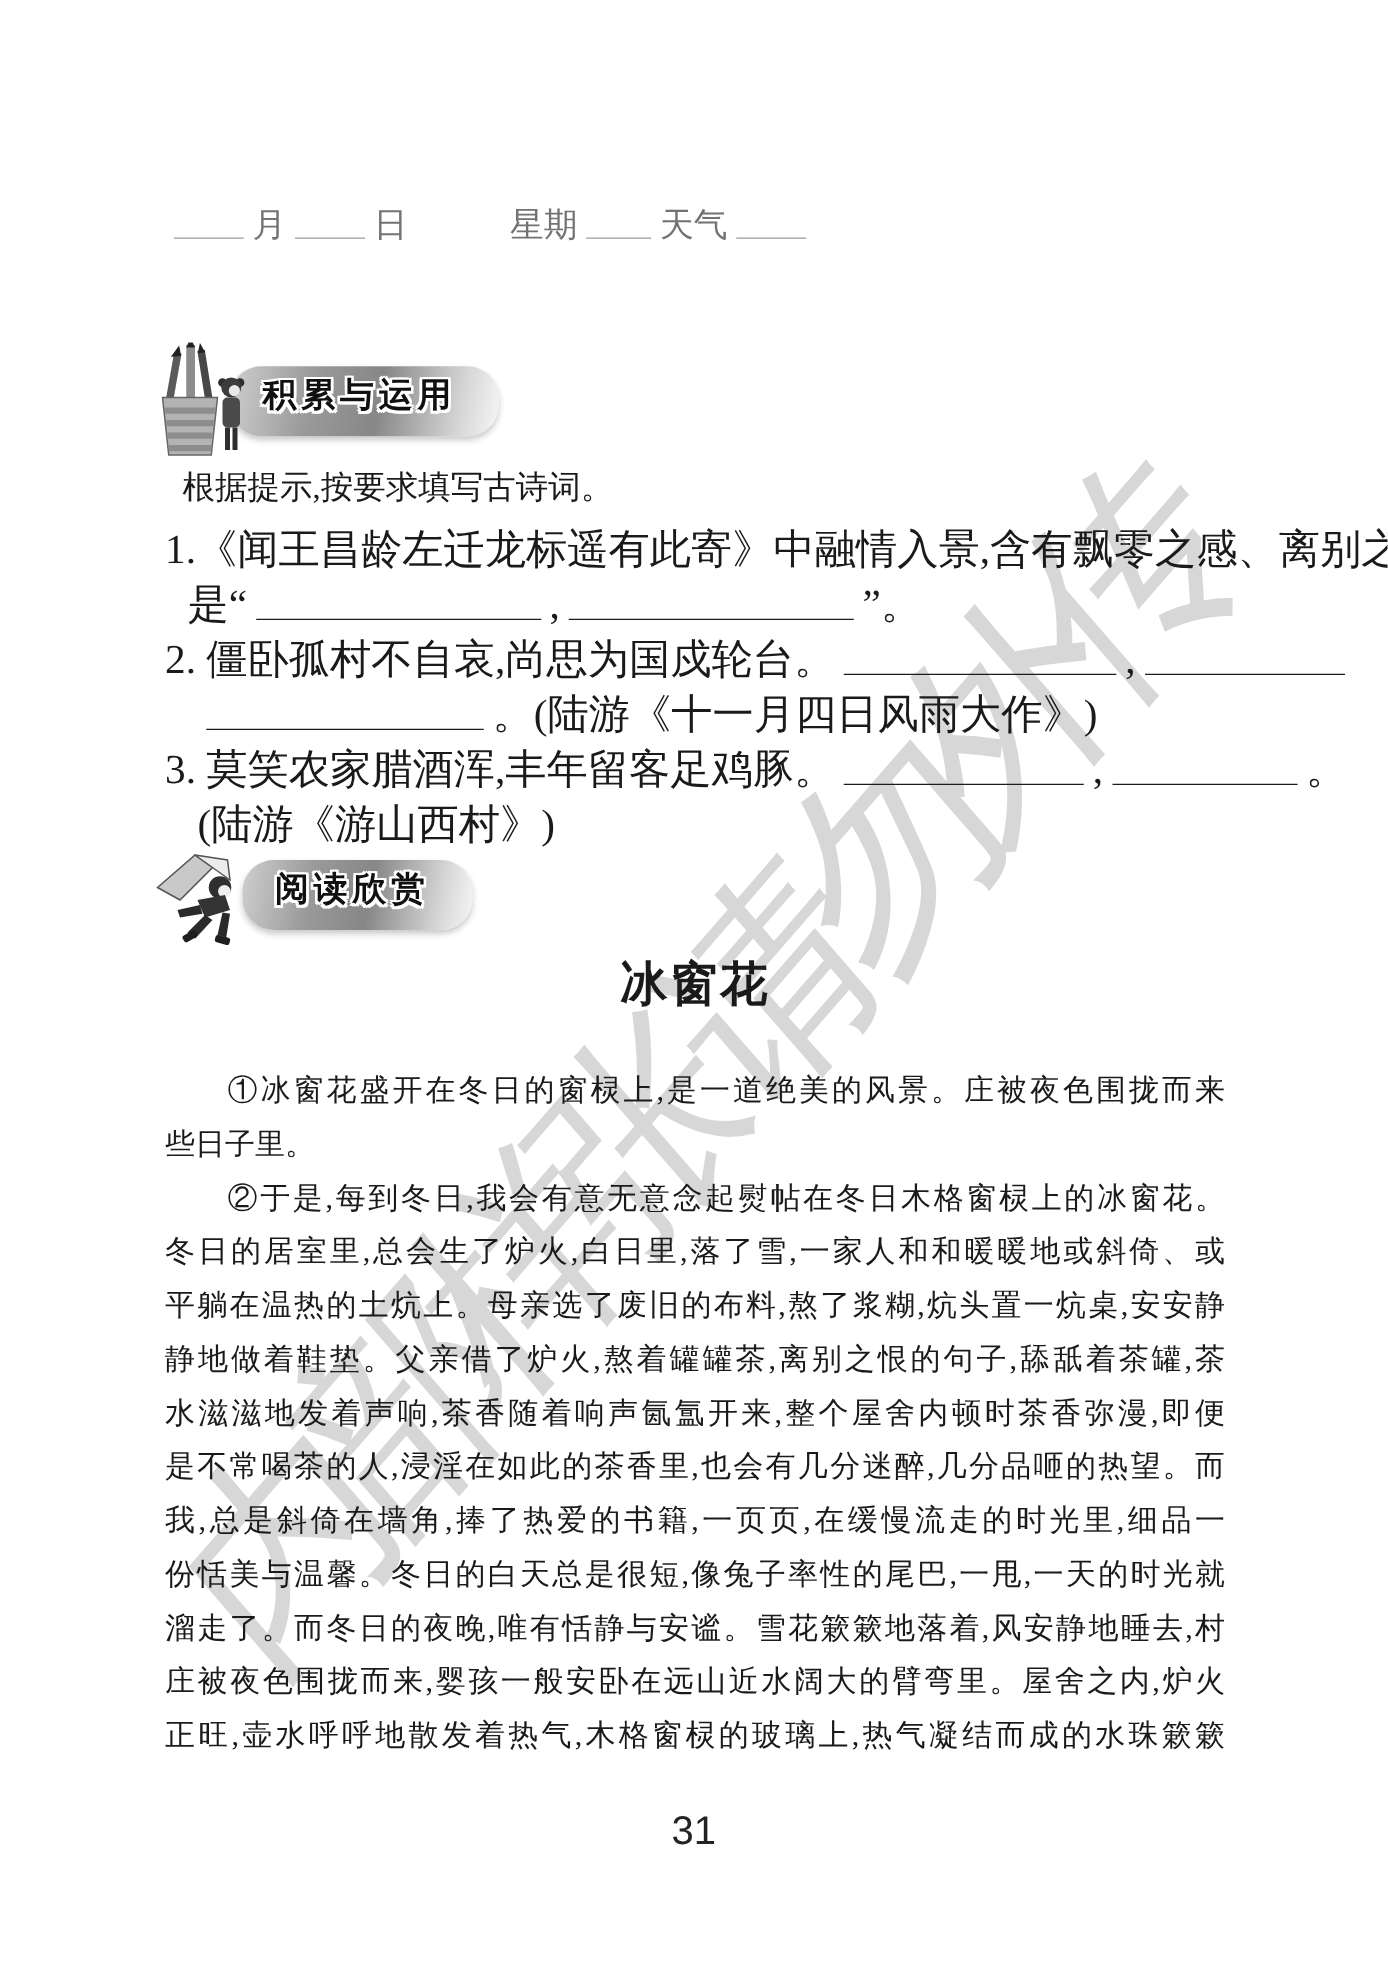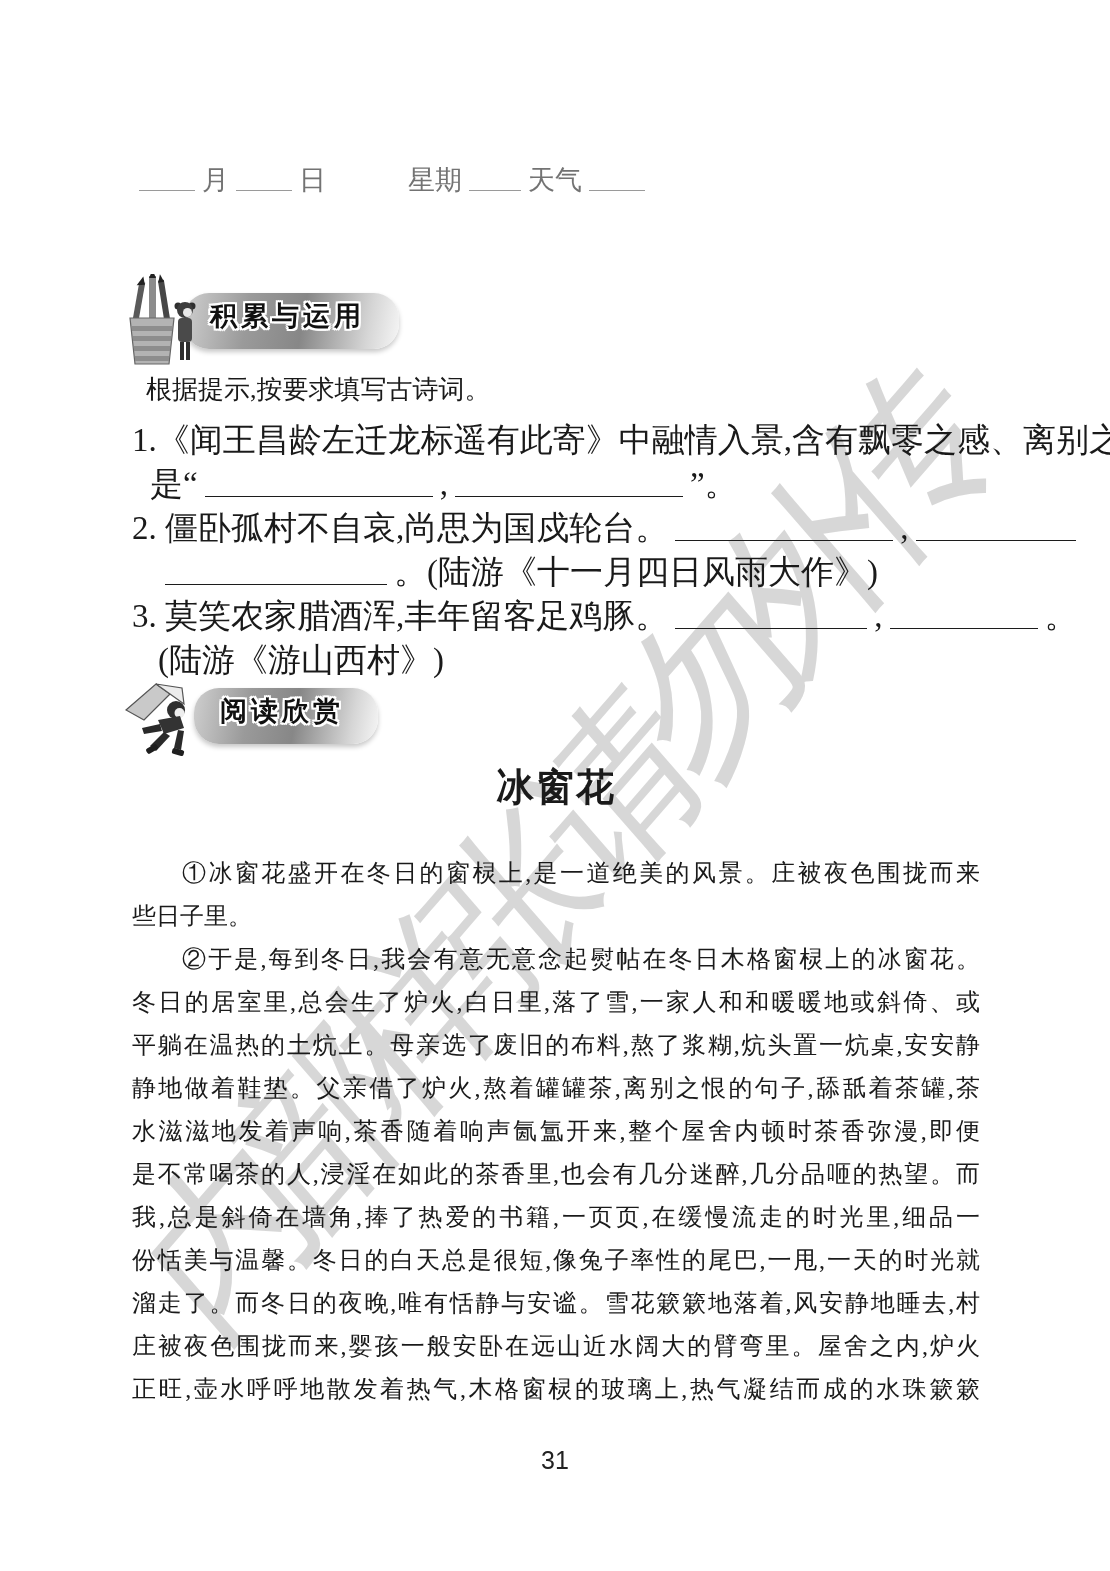--- a/index.html
+++ b/index.html
@@ -56,21 +56,21 @@
     position:absolute;left:132px;top:814px;width:848px;text-align:center;
     font-size:22px;letter-spacing:1px;
   }
   .article-body{position:absolute;left:132px;top:852px;width:848px;}
   .a-line{height:43px;line-height:43px;font-size:24px;overflow:hidden;}
   .a-line.full{text-align:justify;text-align-last:justify;}
   .a-line.ind{text-indent:50px;}
 
   .page-number{
     position:absolute;left:0;top:1446px;width:1110px;text-align:center;
-    font-family:"Liberation Sans","DejaVu Sans",sans-serif;font-size:25px;color:#222;
+    font-family:"Liberation Sans","DejaVu Sans",sans-serif;font-size:32px;color:#222;
   }
 </style>
 </head>
 <body>
 
 <div class="watermark">内部样张 请勿外传</div>
 
 <div class="content">
 
   <div class="date-line"><span class="blank" style="width: 56px;"></span><span class="pt">月</span><span class="blank" style="width: 56px;"></span><span class="pt">日</span><span class="gap" style="width: 82px;"></span><span class="pt">星期</span><span class="blank" style="width: 52px;"></span><span class="pt">天气</span><span class="blank" style="width: 56px;"></span></div>

